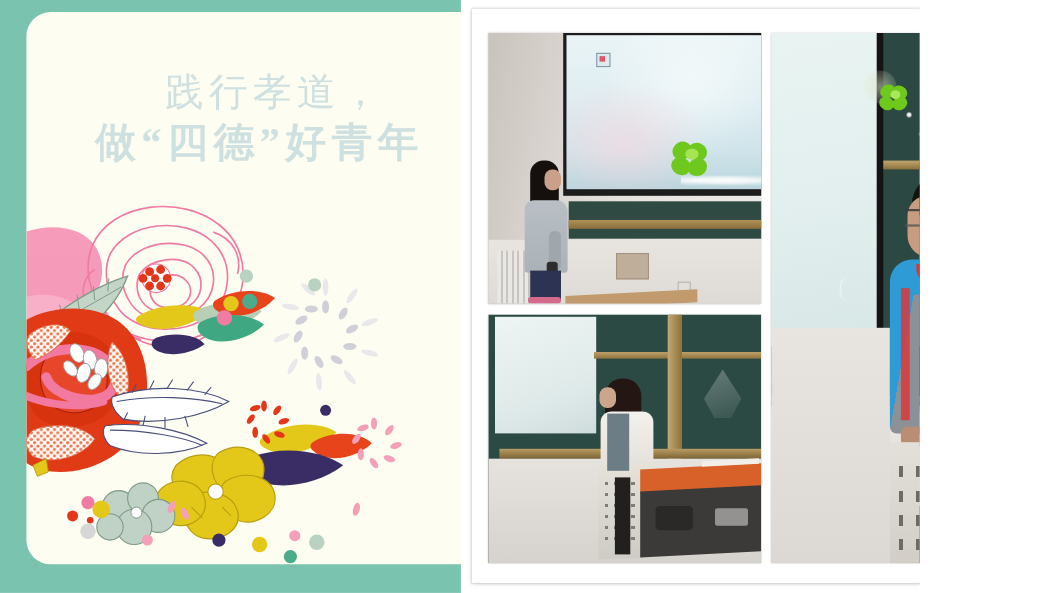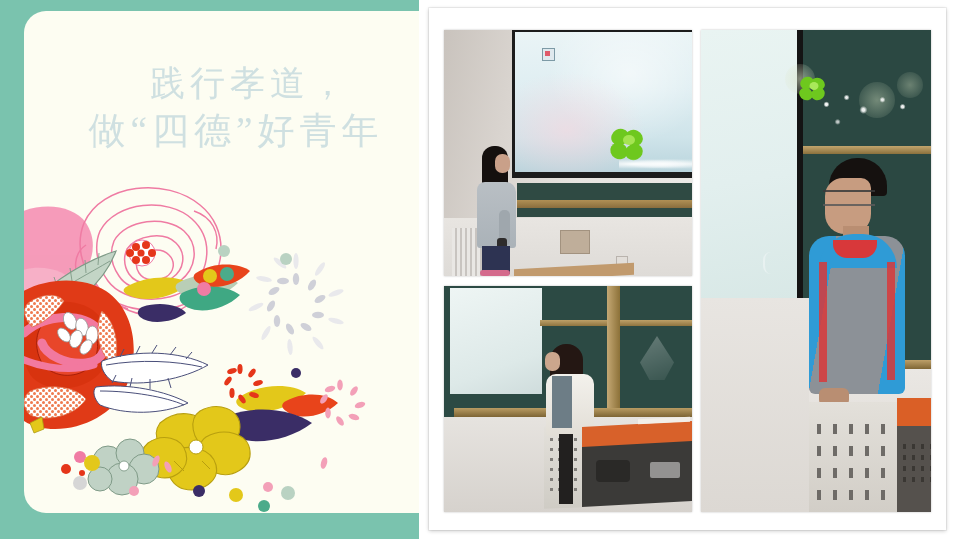--- a/index.html
+++ b/index.html
@@ -1,21 +1,21 @@
 <!DOCTYPE html>
 <html><head>
 <meta charset="utf-8">
 <title>Slide</title>
 <style>
   html,body{margin:0;padding:0;background:#ffffff;}
   body{font-family:"Liberation Sans",sans-serif;}
 
   #stage{
     position:relative;
-    width:960px;height:539px;
+    width:836px;height:539px;
     overflow:hidden;
     background:#ffffff;
   }
 
   
   .left-panel{
     position:absolute;left:0;top:0;width:419px;height:539px;
     background:#7ac3ae;
     overflow:hidden;
   }
@@ -42,20 +42,21 @@
   }
   .title-line1{
     font-size:35px;
     padding-left:52px;
     filter:blur(0.35px);
   }
   .title-line2{
     font-size:37px;
     padding-left:24px;
     filter:blur(0.35px);
+    font-weight:bold;
   }
 
   
   .floral{
     position:absolute;left:0;top:150px;width:400px;height:352px;
   }
   .floral svg{display:block;width:400px;height:352px;}
 
   
   .collage-card{

